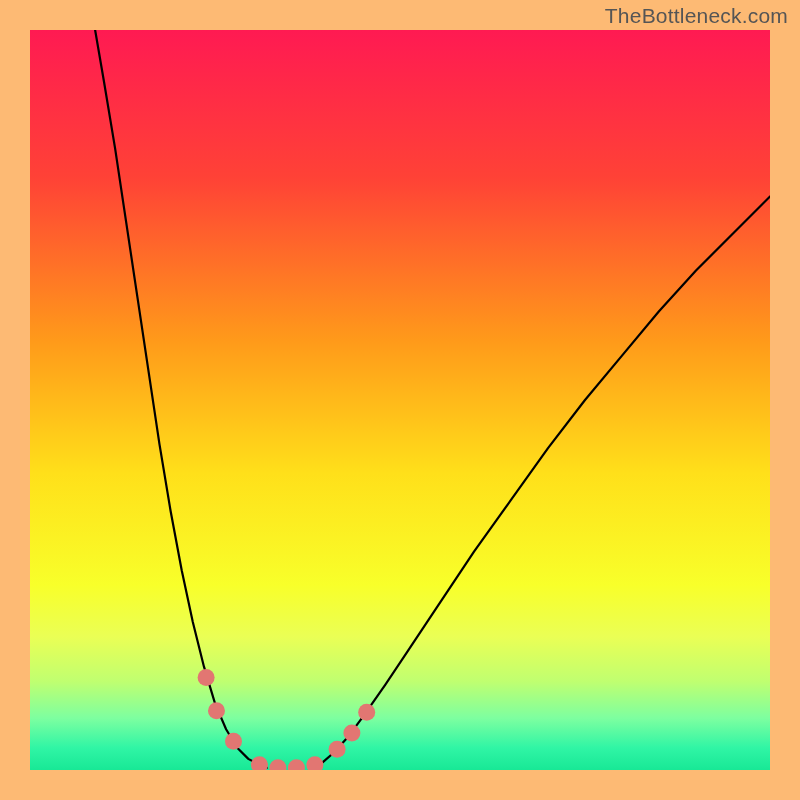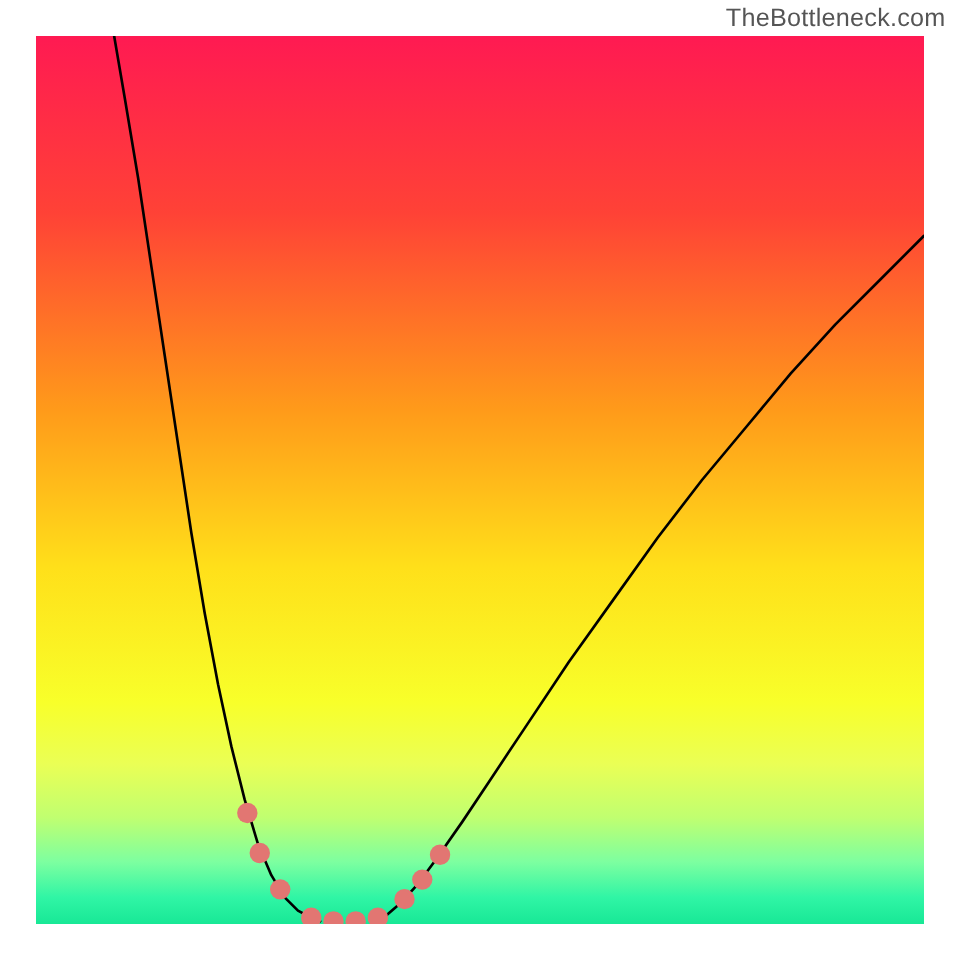--- a/index.html
+++ b/index.html
@@ -10,21 +10,21 @@
     background: #000;
     font-family: Arial, Helvetica, sans-serif;
     overflow: hidden;
   }
   .frame {
     position: absolute;
     left: 0;
     top: 0;
     width: 800px;
     height: 800px;
-    background: #ffffff;
+    background: #fdba74;
   }
   .plot-area {
     position: absolute;
     left: 30px;
     top: 30px;
     width: 740px;
     height: 740px;
     overflow: hidden;
   }
   .gradient {

